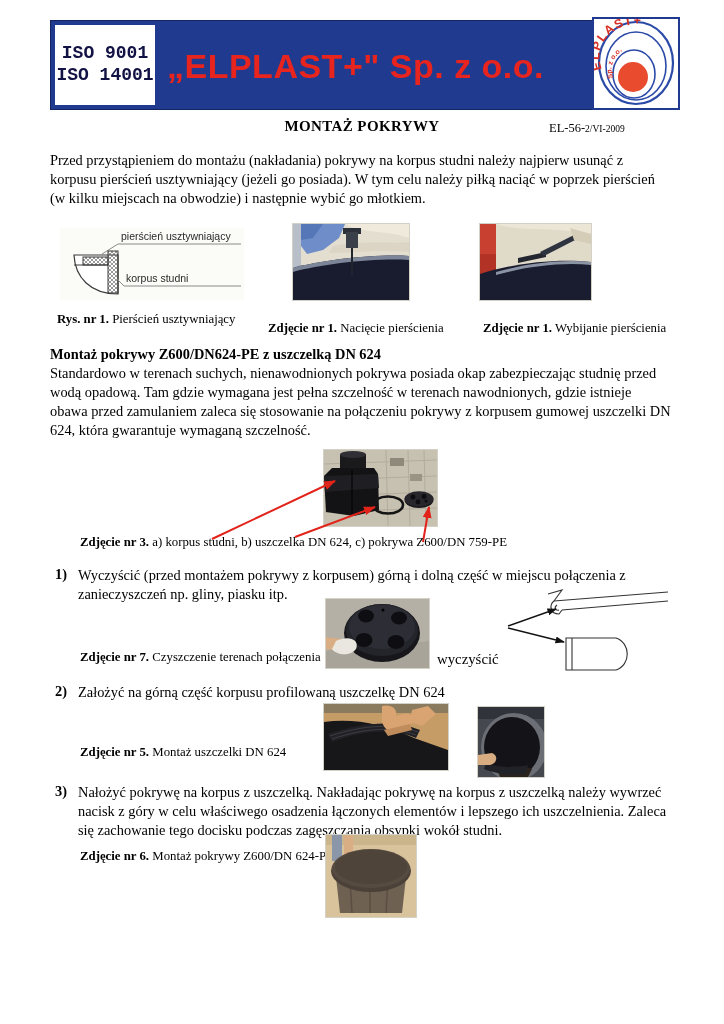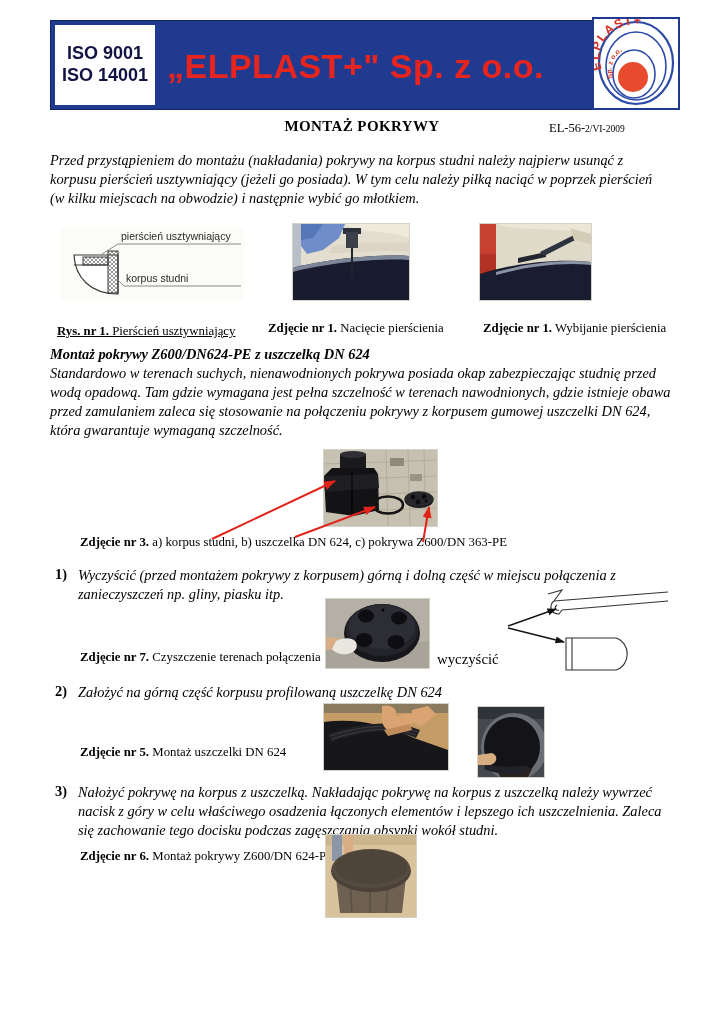--- a/index.html
+++ b/index.html
@@ -4,33 +4,33 @@
 <style>
   html,body{margin:0;padding:0;background:#ffffff;}
   body{width:724px;height:1024px;position:relative;overflow:hidden;
        font-family:"Liberation Serif",serif;color:#000;}
   .abs{position:absolute;}
   
   .banner{left:50px;top:20px;width:543px;height:90px;background:#1f3a8e;
           border:1px solid #14245e;box-sizing:border-box;display:flex;align-items:center;}
   .iso-box{position:absolute;left:4px;top:4px;width:100px;height:80px;background:#ffffff;
            display:flex;flex-direction:column;align-items:center;justify-content:center;}
-  .iso-line{font-family:Liberation Sans, sans-serif;font-weight:bold;font-size:18px;
+  .iso-line{font-family:Liberation Mono, monospace;font-weight:bold;font-size:18px;
             color:#121244;line-height:1.2;white-space:nowrap;}
   .company{position:absolute;left:116px;top:26px;font-family:"Liberation Sans",sans-serif;
            font-weight:bold;font-size:34px;color:#e8241f;letter-spacing:0.5px;white-space:nowrap;}
   .logo-box{left:592px;top:17px;width:88px;height:93px;background:#ffffff;
             border:2px solid #1f3a8e;box-sizing:border-box;}
   
   .doc-title{left:0;top:118px;width:724px;text-align:center;font-weight:bold;
              font-size:15px;letter-spacing:0.4px;}
   .doc-number{left:549px;top:121px;font-size:12.5px;white-space:nowrap;}
   .doc-number .sub{font-size:9.5px;}
   
-  .para{font-size:14.4px;line-height:19px;font-style:italic;}
+  .para{font-size:14.4px;line-height:19px;}
   .bold{font-weight:bold;}
   .caption{font-size:12.8px;white-space:nowrap;}
   .caption b{font-weight:bold;}
   .step-num{font-weight:bold;font-size:14.4px;}
   
   .photo{box-sizing:border-box;border:1px solid #d4d1c6;}
   .photo svg{display:block;}
   .wycz-label{font-size:14.8px;}
 </style>
 </head>
@@ -114,21 +114,21 @@
     <rect width="16" height="30" fill="#c8402f"></rect>
     <path d="M16,0 C40,8 70,2 111,10 L111,0 Z" fill="#ece6d6"></path>
     <path d="M0,50 C30,40 75,34 111,38 L111,76 L0,76 Z" fill="#1a1c2f"></path>
     <path d="M16,48 C45,40 80,35 111,38 L111,41 C80,38 45,43 16,51 Z" fill="#8b94a5"></path>
     <path d="M38,34 L66,28 L66,33 L38,39 Z" fill="#23262f"></path>
     <path d="M60,28 L96,10 L99,14 L64,32 Z" fill="#2e3340"></path>
     <path d="M90,4 L111,10 L111,20 L94,16 Z" fill="#d6cdb8"></path>
   </svg>
 </div>
 
-<div class="abs caption" style="left:57px;top:324px;text-decoration:underline;">
+<div class="abs caption" style="left:57px;top:312px;">
   <b>Rys. nr 1.</b><span> Pierścień usztywniający</span>
 </div>
 <div class="abs caption" style="left:268px;top:321px;">
   <b>Zdjęcie nr 1.</b><span> Nacięcie pierścienia</span>
 </div>
 <div class="abs caption" style="left:483px;top:321px;">
   <b>Zdjęcie nr 1.</b><span> Wybijanie pierścienia</span>
 </div>
 
 <div class="abs para bold" style="left:50px;top:345px;">Montaż pokrywy Z600/DN624-PE z uszczelką DN 624</div>
@@ -168,21 +168,21 @@
     <marker id="redArrow" markerWidth="14" markerHeight="11" refX="11" refY="4.5" orient="auto" markerUnits="userSpaceOnUse">
       <path d="M0,0 L12,4.5 L0,9 Z" fill="#e2231a"></path>
     </marker>
   </defs>
   <line x1="17" y1="71" x2="140" y2="13" stroke="#e2231a" stroke-width="2" marker-end="url(#redArrow)"></line>
   <line x1="100" y1="69" x2="180" y2="39" stroke="#e2231a" stroke-width="2" marker-end="url(#redArrow)"></line>
   <line x1="228" y1="74" x2="234" y2="39" stroke="#e2231a" stroke-width="2" marker-end="url(#redArrow)"></line>
 </svg>
 
 <div class="abs caption" style="left:80px;top:535px;">
-  <b>Zdjęcie nr 3.</b><span> a) korpus studni, b) uszczelka DN 624,  c) pokrywa Z600/DN 363-PE</span>
+  <b>Zdjęcie nr 3.</b><span> a) korpus studni, b) uszczelka DN 624,  c) pokrywa Z600/DN 759-PE</span>
 </div>
 
 <div class="abs step-num" style="left:55px;top:566px;">1)</div>
 <div class="abs para" style="left:78px;top:566px;width:588px;">Wyczyścić (przed montażem pokrywy z korpusem) górną i dolną część w miejscu połączenia z zanieczyszczeń np. gliny, piasku itp.</div>
 
 <div class="abs photo" style="left:325px;top:598px;">
   <svg width="103" height="69" viewBox="0 0 103 69">
     <rect width="103" height="69" fill="#b4b0a6"></rect>
     <path d="M0,52 C20,46 60,48 103,42 L103,69 L0,69 Z" fill="#a8a49a"></path>
     <ellipse cx="56" cy="34" rx="38" ry="29" fill="#17171b"></ellipse>

